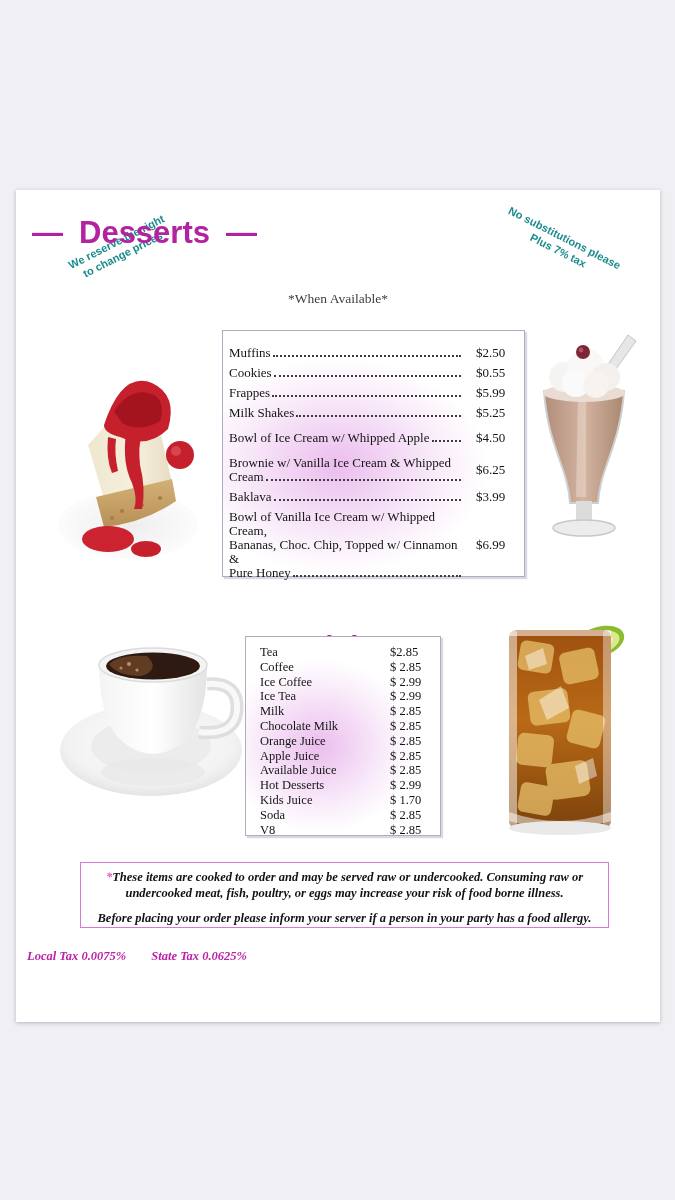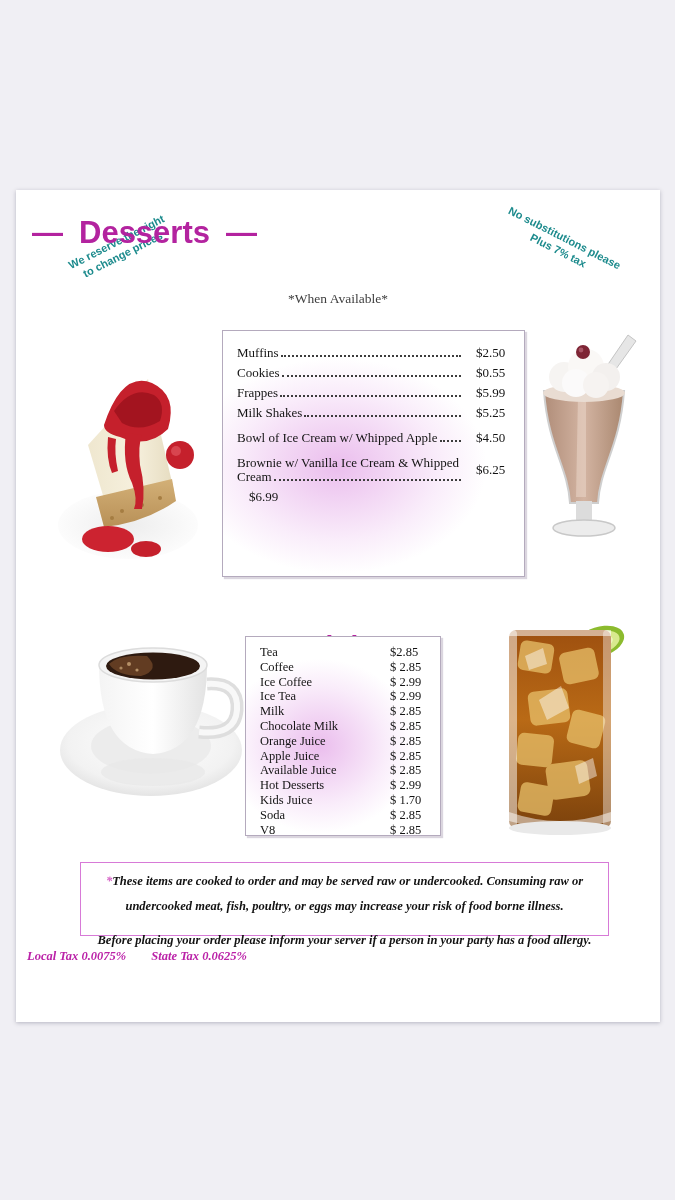--- a/index.html
+++ b/index.html
@@ -41,21 +41,21 @@
   }
   
   .pricebox{
     position:absolute;
     border:1px solid #b4aabd;
     box-shadow:2px 2px 1px rgba(175,165,185,.45);
     background:
       radial-gradient(ellipse 62% 55% at 38% 55%, rgba(231,178,234,.85), rgba(244,219,246,.5) 55%, rgba(255,255,255,0) 80%),
       #ffffff;
   }
-  .box-desserts{left:206px;top:140px;width:303px;height:247px;padding:15px 12px 0 14px;}
+  .box-desserts{left:206px;top:140px;width:303px;height:247px;padding:15px 12px 0 6px;}
   .box-drinks{left:229px;top:446px;width:196px;height:200px;padding:8px 10px 0 14px;}
   
   .d-row{display:flex;align-items:center;margin-bottom:6px;
     font-size:13px;line-height:14px;color:#141414;}
   .d-row.gap{margin-top:11px;}
   .d-left{flex:1 1 auto;min-width:0;}
   .d-line{display:flex;align-items:baseline;}
   .leader{flex:1 0 12px;border-bottom:2px dotted #3c3c3c;margin:0 3px 2px 2px;height:1px;}
   .d-price{flex:0 0 36px;margin-left:12px;}
   
@@ -71,24 +71,24 @@
   }
   
   .fig{position:absolute;}
   .fig svg{display:block;width:100%;height:100%;}
   .fig-cheesecake{left:36px;top:143px;width:146px;height:232px;}
   .fig-milkshake{left:512px;top:125px;width:127px;height:230px;}
   .fig-coffee{left:41px;top:430px;width:190px;height:182px;}
   .fig-tea{left:479px;top:426px;width:132px;height:222px;}
   
   .disclaimer{
-    position:absolute;left:64px;top:672px;width:529px;height:74px;
+    position:absolute;left:64px;top:672px;width:529px;height:66px;
     border:1.5px solid var(--pinkborder);
     text-align:center;
-    font-style:italic;font-weight:bold;font-size:12.5px;line-height:25px;
+    font-style:italic;font-weight:bold;font-size:12.5px;line-height:16px;
     color:#121212;
     padding:6px 12px;
   }
   .disclaimer .p2{margin-top:9px;}
   .disclaimer .star{color:#d45fc4;font-style:italic;font-weight:bold;}
   
   .tax{
     position:absolute;top:759px;left:0;width:100%;text-align:left;
     font-style:italic;font-weight:bold;font-size:12.5px;
     color:var(--taxcolor);
@@ -204,20 +204,41 @@
             <span class="txt">Brownie w/ Vanilla Ice Cream &amp; Whipped</span>
           </div>
           <div class="d-line">
             <span class="txt">Cream</span>
             <span class="leader"></span>
           </div>
         </div>
         <div class="d-price">$6.25</div>
       </div>
       <div class="d-row">
+        <div class="d-left">
+          <div class="d-line">
+            <span class="txt">Baklava</span>
+            <span class="leader"></span>
+          </div>
+        </div>
+        <div class="d-price">$3.99</div>
+      </div>
+      <div class="d-row">
+        <div class="d-left">
+          <div class="d-line">
+            <span class="txt">Bowl of Vanilla Ice Cream w/ Whipped Cream,</span>
+          </div>
+          <div class="d-line">
+            <span class="txt">Bananas, Choc. Chip, Topped w/ Cinnamon &amp;</span>
+          </div>
+          <div class="d-line">
+            <span class="txt">Pure Honey</span>
+            <span class="leader"></span>
+          </div>
+        </div>
         <div class="d-price">$6.99</div>
       </div>
     </div>
 
   <div class="fig fig-milkshake">
     <svg viewBox="0 0 127 230" xmlns="http://www.w3.org/2000/svg">
       <defs>
         <linearGradient id="shakeG" x1="0" y1="0" x2="1" y2="0">
           <stop offset="0" stop-color="#b08d79"></stop>
             <stop offset=".5" stop-color="#d3b4a2"></stop>

